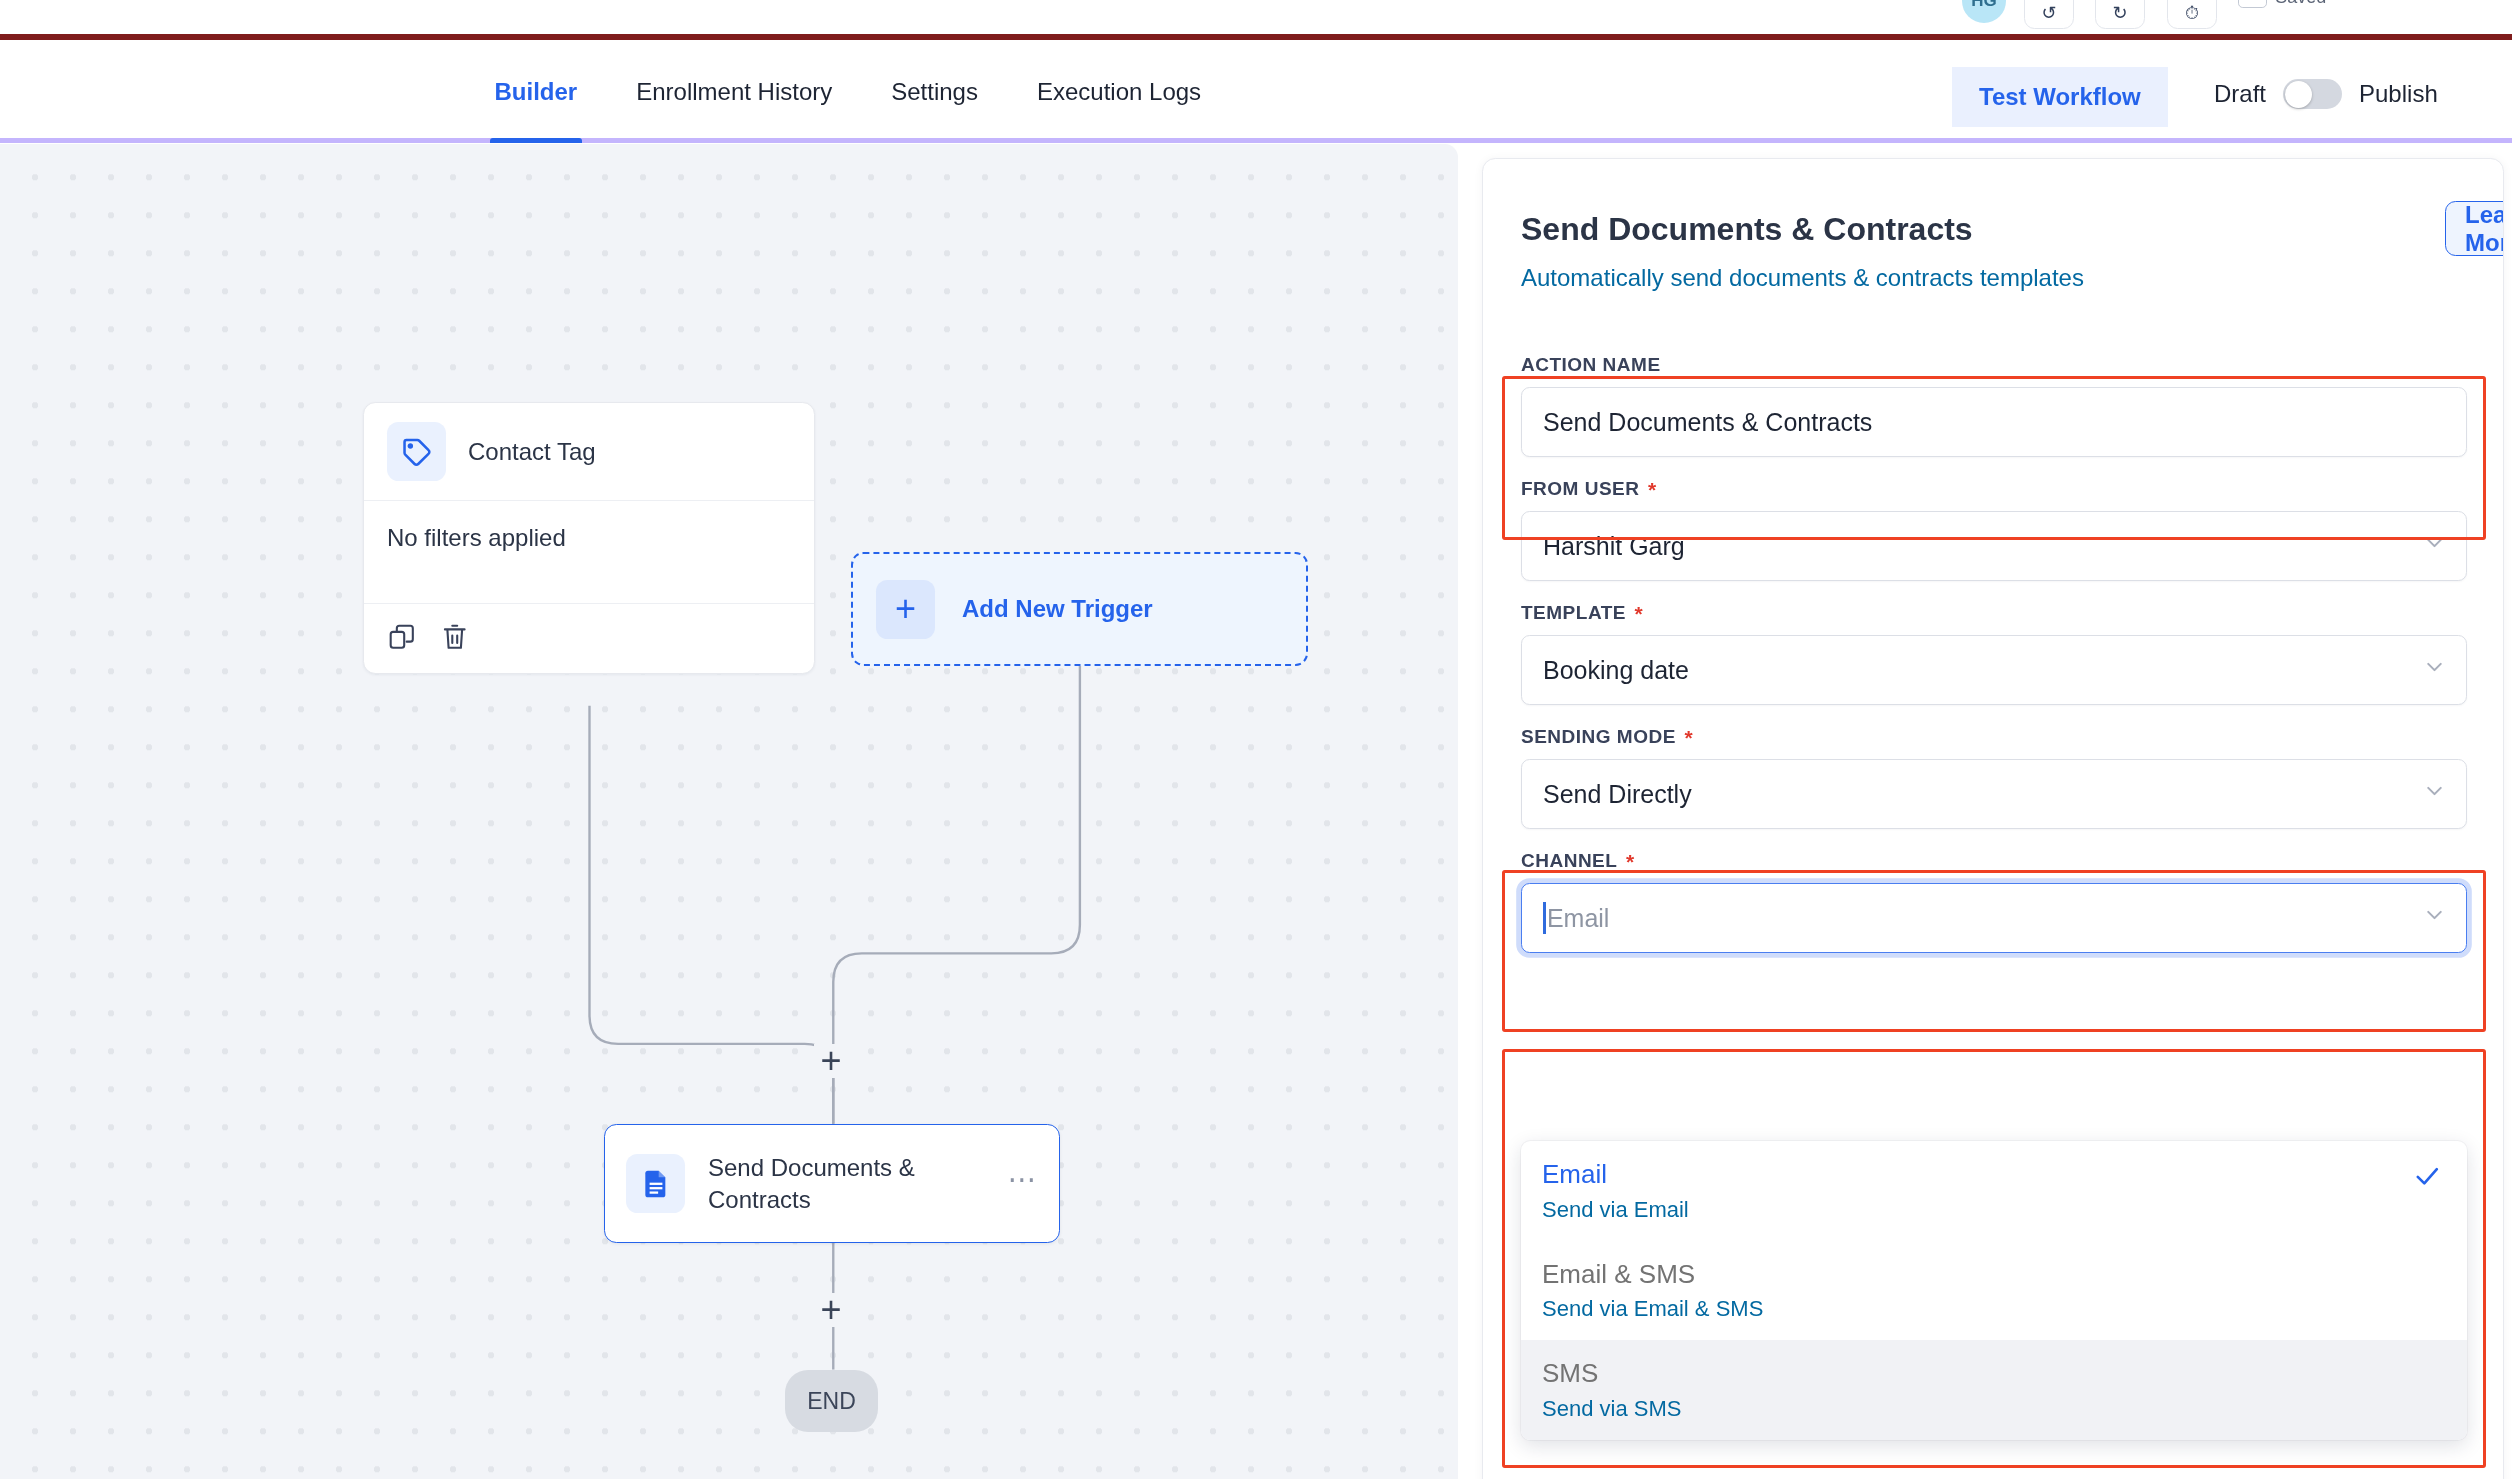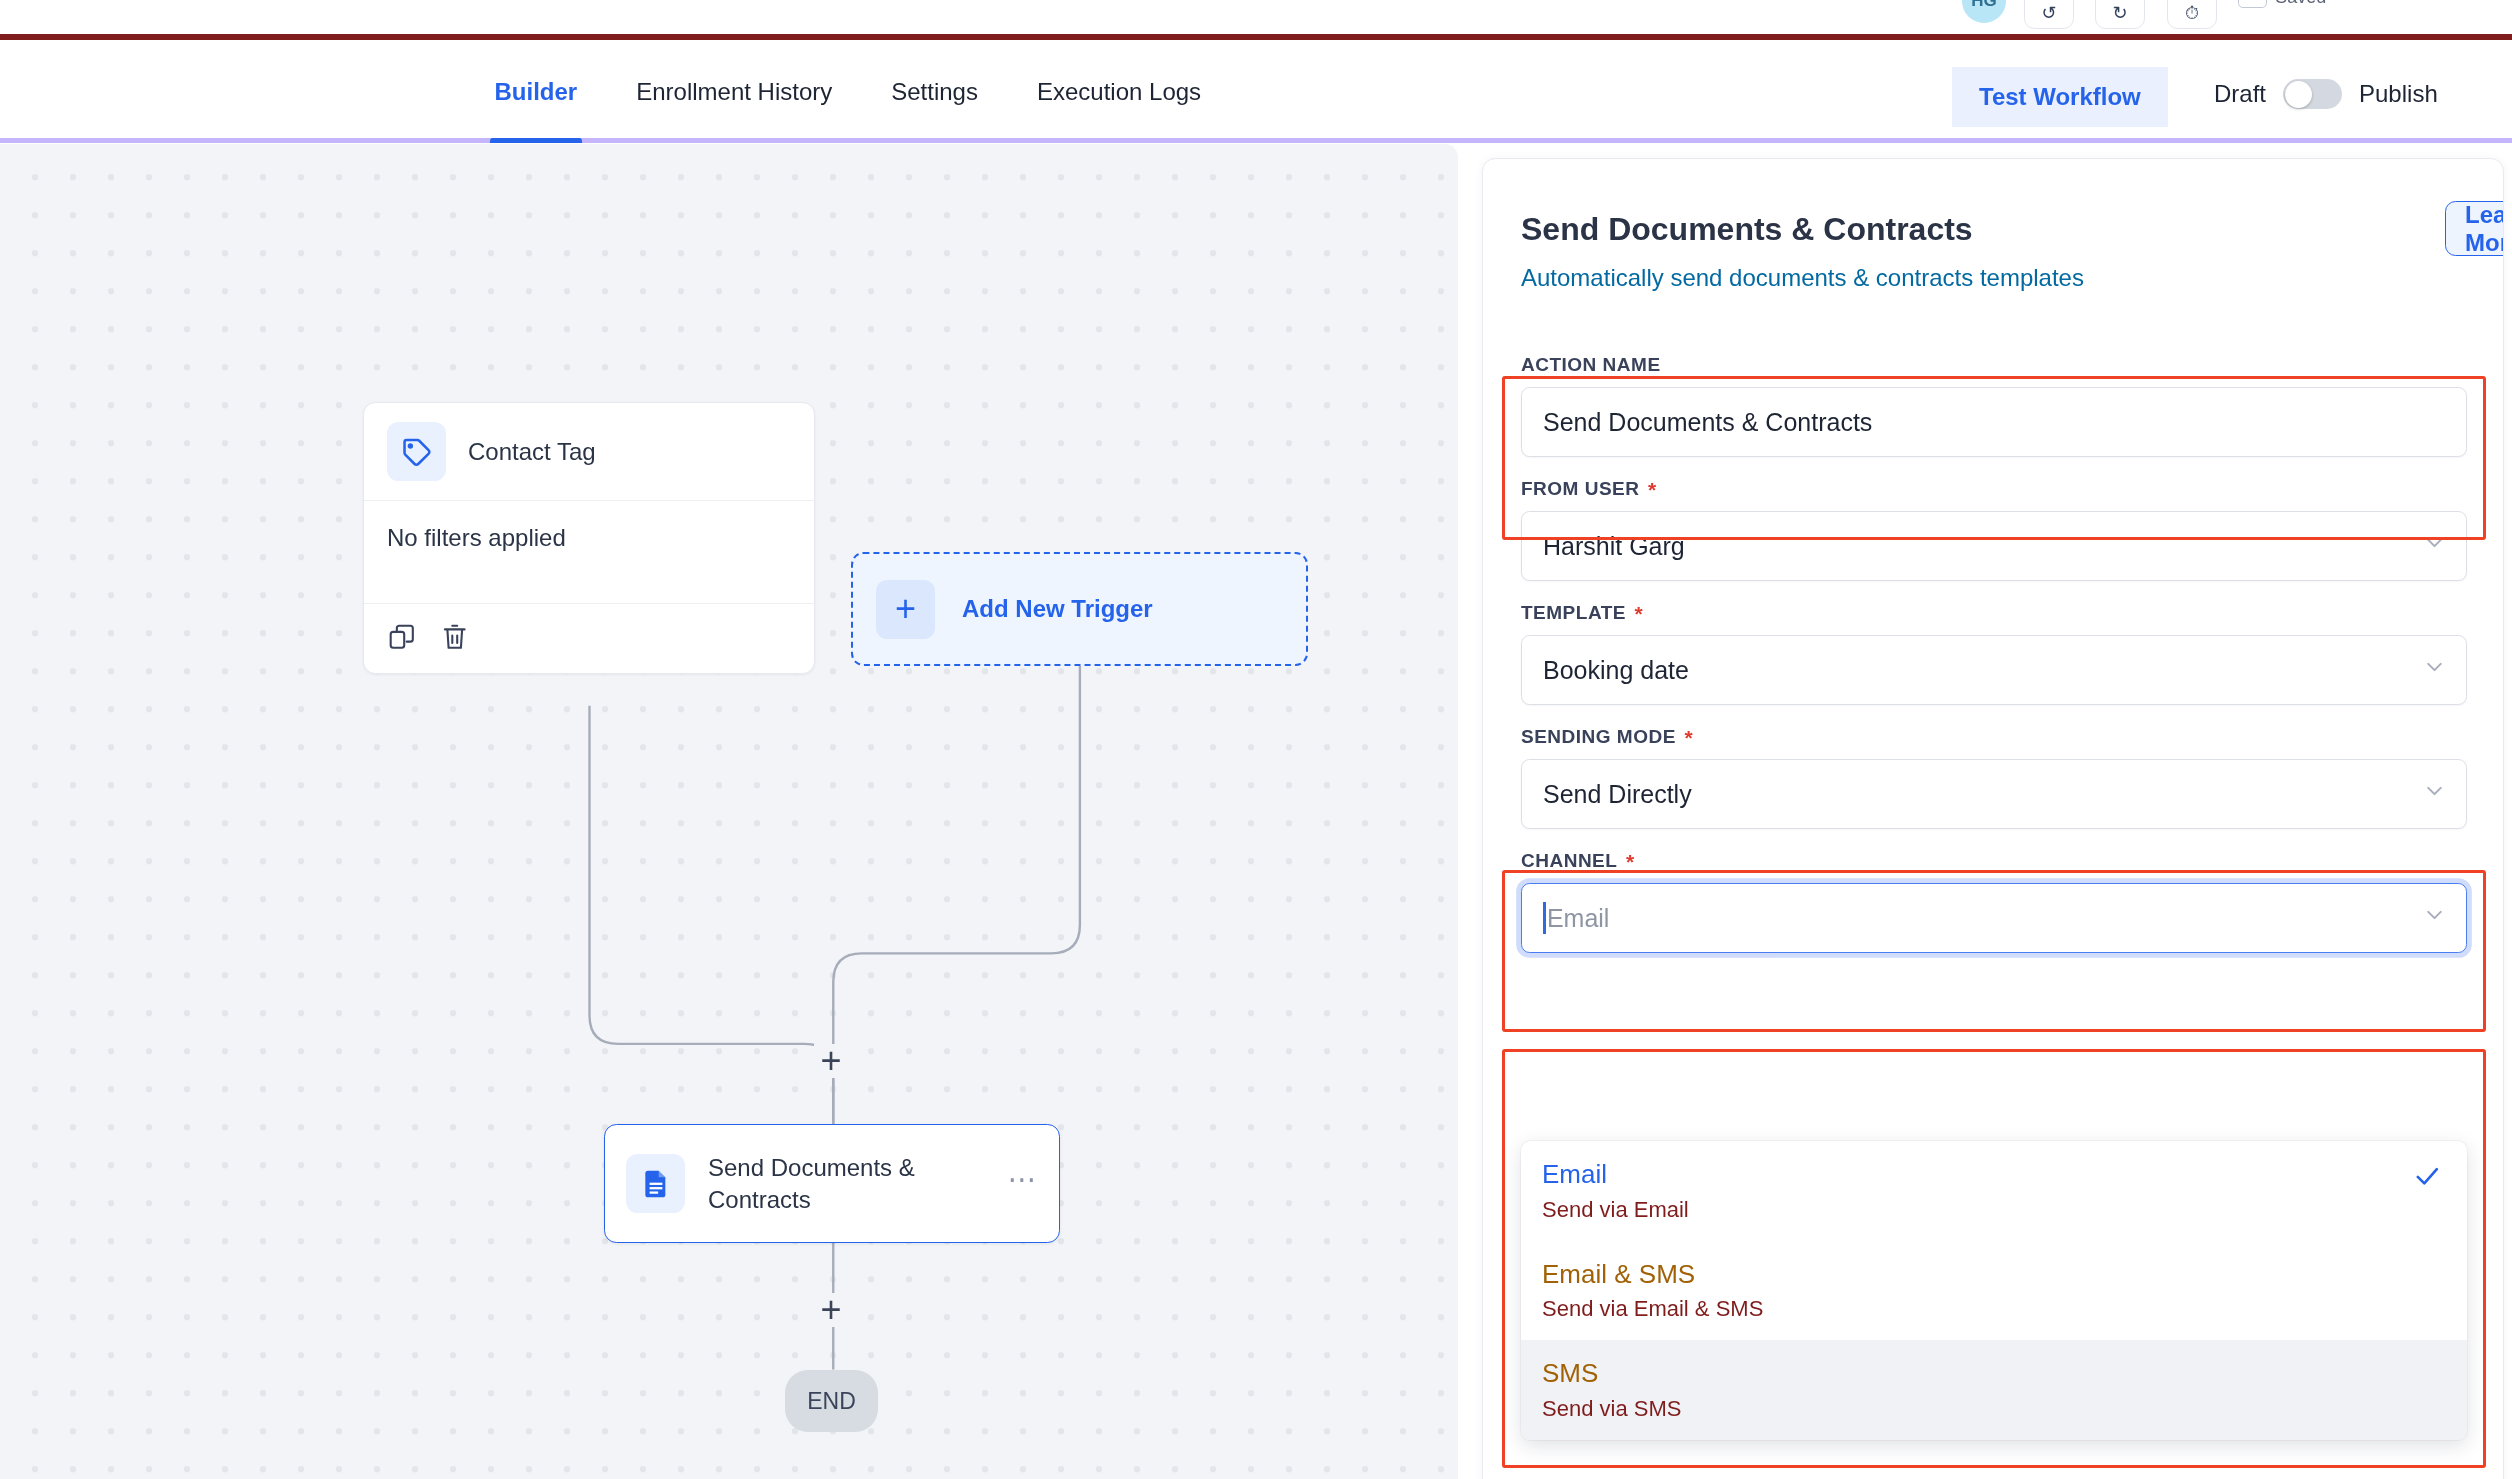--- a/index.html
+++ b/index.html
@@ -216,22 +216,22 @@
   .dropdown {
     position: absolute; left: 38px; top: 982px; width: 946px;
     background: #ffffff; border-radius: 9.5px;
     box-shadow: 0 5.7px 19px rgba(20,30,60,.13), 0 0 0 1px rgba(20,30,60,.04);
     overflow: hidden;
     z-index: 5;
   }
   .opt { padding: 18px 21px 18px 21px; cursor: pointer; position: relative; }
   .opt.selected .opt-title { color: #2563eb; }
   .opt.hovered { background: #f1f2f5; }
-  .opt-title { font-size: 26px; color: #a16207; margin-bottom: 6.7px; }
-  .opt-desc { font-size: 22px; color: #7f1d1d; }
+  .opt-title { font-size: 26px; color: #737373; margin-bottom: 6.7px; }
+  .opt-desc { font-size: 22px; color: #0369a1; }
   .opt-check { position: absolute; right: 25px; top: 21px; color: #2563eb; }
 </style>
 </head>
 <body>
 
 <div class="top-strip">
   <div class="top-strip-avatar">HG</div>
   <div class="top-ico-btn tib1">↺</div>
   <div class="top-ico-btn tib2">↻</div>
   <div class="top-ico-btn tib3">⏱</div>

